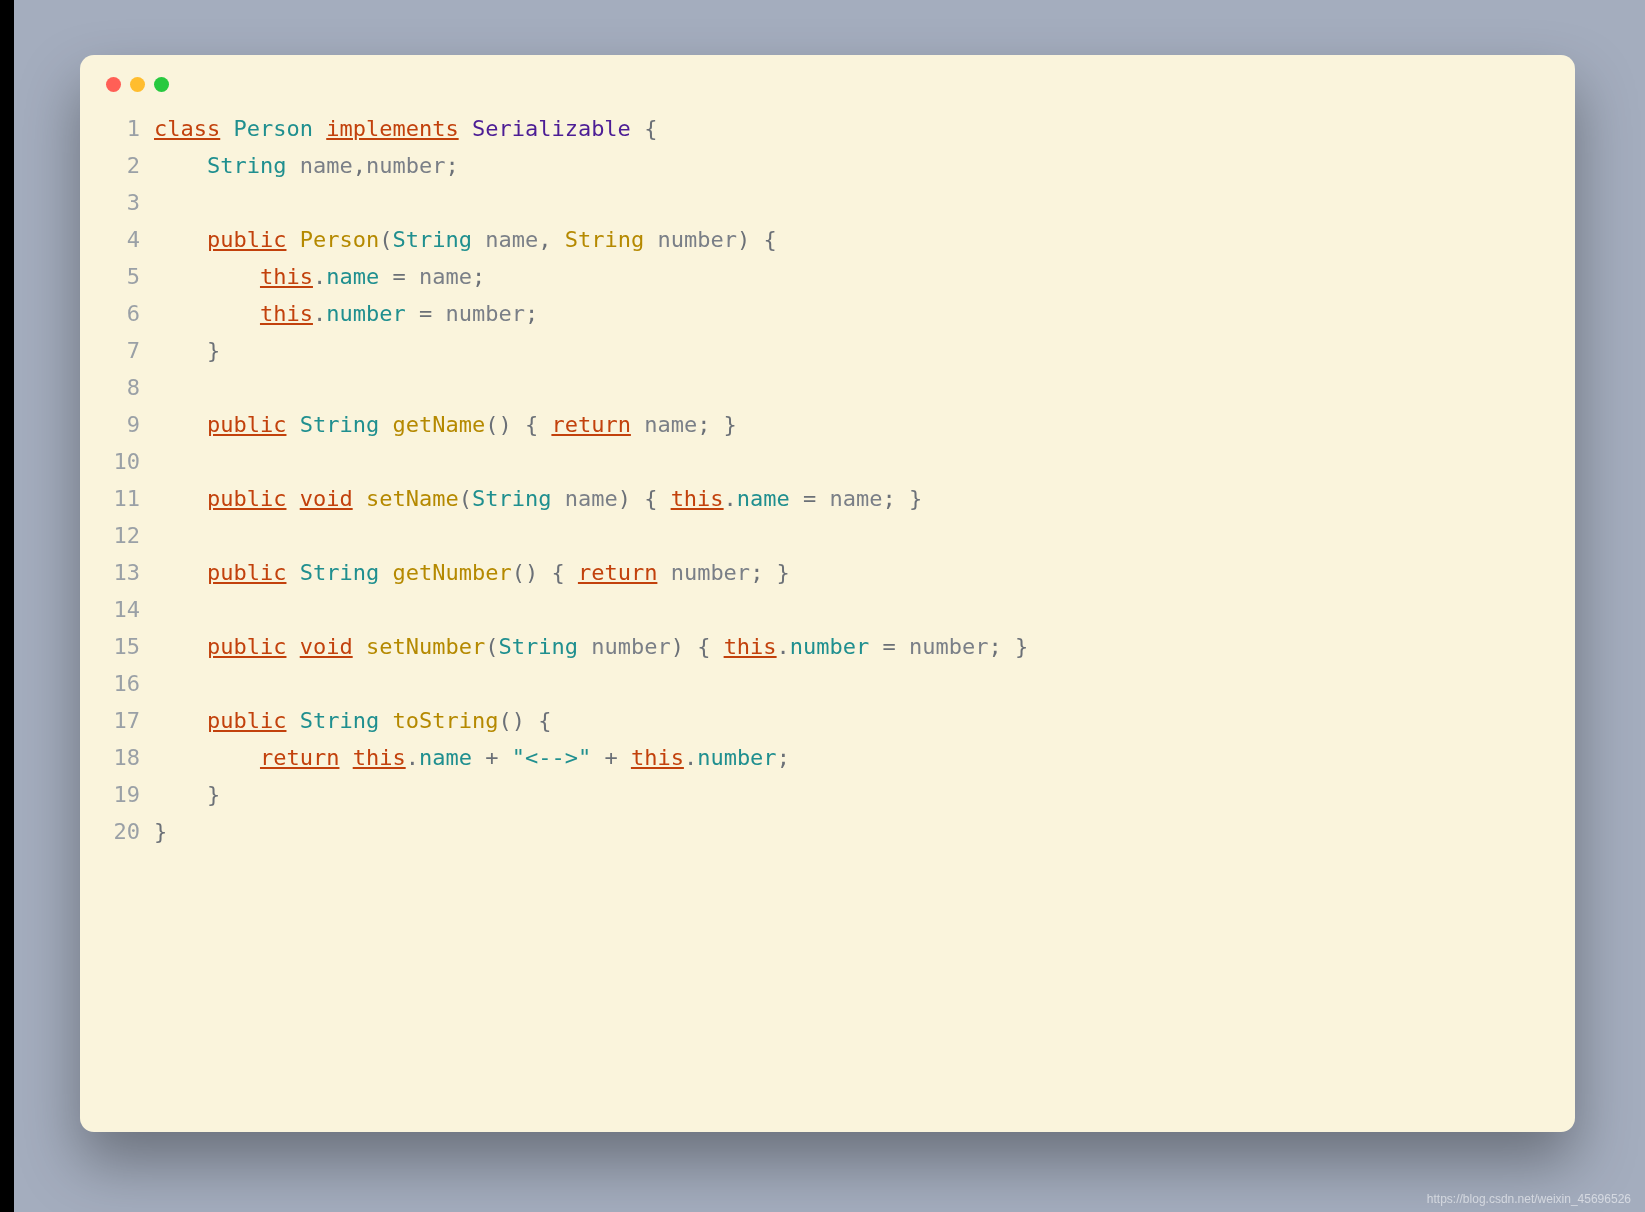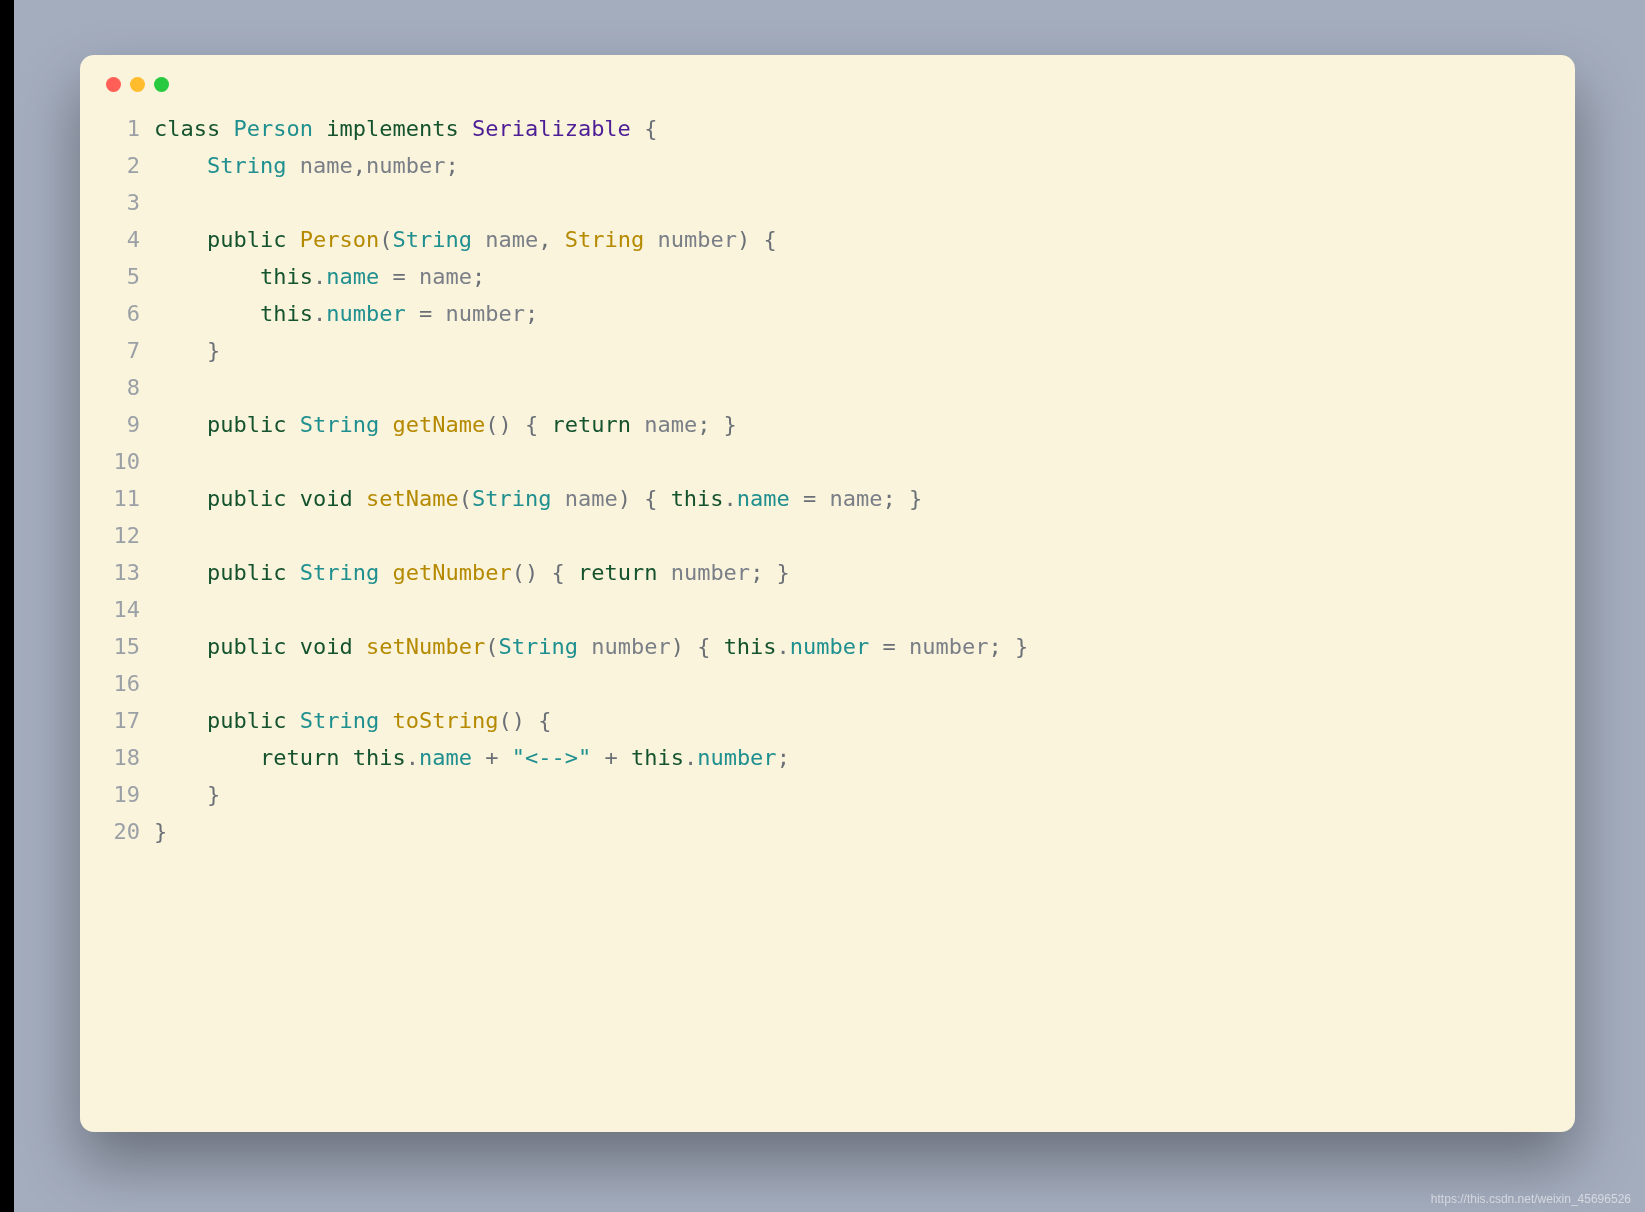--- a/index.html
+++ b/index.html
@@ -37,21 +37,21 @@
 }
 .line{display:flex;}
 .ln{
   width:34px;
   text-align:right;
   color:#9aa0a6;
   font-weight:400;
   margin-right:14px;
   user-select:none;
 }
-.kw{color:#14532d;}     
+.kw{color:#c2410c;text-decoration:underline;}     
 .type{color:#1f8f8f;}   
 .iface{color:#4c1d95;}  
 .fn{color:#b58900;}     
 .param{color:#7a7f87;}  
 .punct{color:#6b7077;}
 .str{color:#1f8f8f;}    
 .watermark{
   position:absolute;right:14px;bottom:6px;
   font-size:12px;color:rgba(255,255,255,.55);
   font-family:Arial,sans-serif;
@@ -66,13 +66,13 @@
   <div class="window">
     <div class="traffic">
       <div class="dot red"></div>
       <div class="dot yellow"></div>
       <div class="dot green"></div>
     </div>
     <div class="code" id="code"><div class="line"><span class="ln">1</span><span><span class="kw">class</span><span> </span><span class="type">Person</span><span> </span><span class="kw">implements</span><span> </span><span class="iface">Serializable</span><span> </span><span class="punct">{</span></span></div><div class="line"><span class="ln">2</span><span>    <span class="type">String</span><span> </span><span class="param">name</span><span class="punct">,</span><span class="param">number</span><span class="punct">;</span></span></div><div class="line"><span class="ln">3</span><span></span></div><div class="line"><span class="ln">4</span><span>    <span class="kw">public</span><span> </span><span class="fn">Person</span><span class="punct">(</span><span class="type">String</span><span> </span><span class="param">name</span><span class="punct">, </span><span class="fn">String</span><span> </span><span class="param">number</span><span class="punct">) {</span></span></div><div class="line"><span class="ln">5</span><span>        <span class="kw">this</span><span class="punct">.</span><span class="type">name</span><span class="punct"> = </span><span class="param">name</span><span class="punct">;</span></span></div><div class="line"><span class="ln">6</span><span>        <span class="kw">this</span><span class="punct">.</span><span class="type">number</span><span class="punct"> = </span><span class="param">number</span><span class="punct">;</span></span></div><div class="line"><span class="ln">7</span><span>    <span class="punct">}</span></span></div><div class="line"><span class="ln">8</span><span></span></div><div class="line"><span class="ln">9</span><span>    <span class="kw">public</span><span> </span><span class="type">String</span><span> </span><span class="fn">getName</span><span class="punct">() { </span><span class="kw">return</span><span> </span><span class="param">name</span><span class="punct">; }</span></span></div><div class="line"><span class="ln">10</span><span></span></div><div class="line"><span class="ln">11</span><span>    <span class="kw">public</span><span> </span><span class="kw">void</span><span> </span><span class="fn">setName</span><span class="punct">(</span><span class="type">String</span><span> </span><span class="param">name</span><span class="punct">) { </span><span class="kw">this</span><span class="punct">.</span><span class="type">name</span><span class="punct"> = </span><span class="param">name</span><span class="punct">; }</span></span></div><div class="line"><span class="ln">12</span><span></span></div><div class="line"><span class="ln">13</span><span>    <span class="kw">public</span><span> </span><span class="type">String</span><span> </span><span class="fn">getNumber</span><span class="punct">() { </span><span class="kw">return</span><span> </span><span class="param">number</span><span class="punct">; }</span></span></div><div class="line"><span class="ln">14</span><span></span></div><div class="line"><span class="ln">15</span><span>    <span class="kw">public</span><span> </span><span class="kw">void</span><span> </span><span class="fn">setNumber</span><span class="punct">(</span><span class="type">String</span><span> </span><span class="param">number</span><span class="punct">) { </span><span class="kw">this</span><span class="punct">.</span><span class="type">number</span><span class="punct"> = </span><span class="param">number</span><span class="punct">; }</span></span></div><div class="line"><span class="ln">16</span><span></span></div><div class="line"><span class="ln">17</span><span>    <span class="kw">public</span><span> </span><span class="type">String</span><span> </span><span class="fn">toString</span><span class="punct">() {</span></span></div><div class="line"><span class="ln">18</span><span>        <span class="kw">return</span><span> </span><span class="kw">this</span><span class="punct">.</span><span class="type">name</span><span class="punct"> + </span><span class="str">"&lt;--&gt;"</span><span class="punct"> + </span><span class="kw">this</span><span class="punct">.</span><span class="type">number</span><span class="punct">;</span></span></div><div class="line"><span class="ln">19</span><span>    <span class="punct">}</span></span></div><div class="line"><span class="ln">20</span><span><span class="punct">}</span></span></div></div>
   </div>
 </div>
 
-<div class="watermark">https://this.csdn.net/weixin_45696526</div>
+<div class="watermark">https://blog.csdn.net/weixin_45696526</div>
 
 </body></html>

